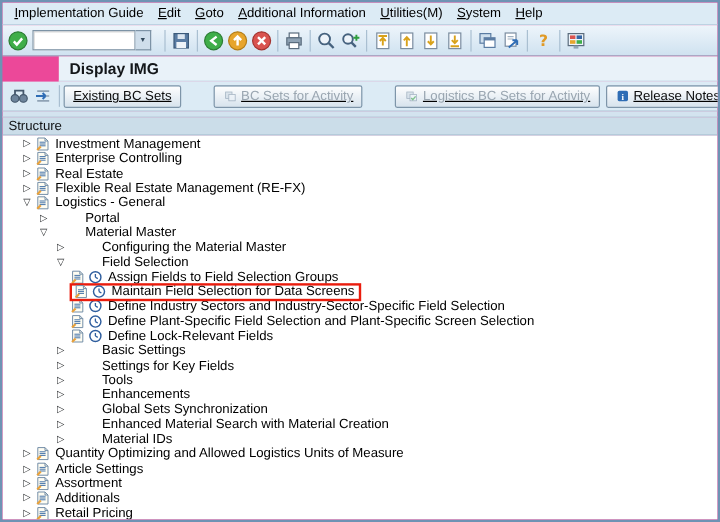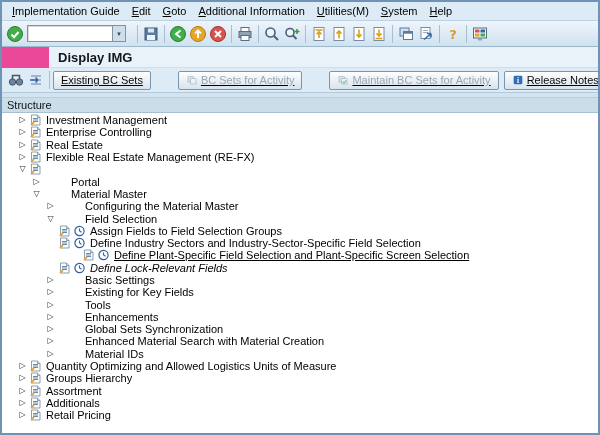--- a/index.html
+++ b/index.html
@@ -269,21 +269,21 @@
         <span>BC Sets for Activity</span>
       </button>
       <button class="abtn disabled">
         <span class="icon i12">
           <svg viewBox="0 0 18 18">
             <rect x="3" y="4" width="8" height="8" fill="#c9d6e2" stroke="#6d849b"></rect>
             <rect x="7" y="7" width="8" height="8" fill="#eef4fa" stroke="#6d849b"></rect>
             <path d="M8.5 11.5l2 2 3.5-4" stroke="#2e9e3e" stroke-width="1.8" fill="none"></path>
           </svg>
         </span>
-        <span>Maintain BC Sets for Activity</span>
+        <span>Logistics BC Sets for Activity</span>
       </button>
       <button class="abtn">
         <span class="icon i12">
           <svg viewBox="0 0 18 18">
             <rect x="2.5" y="2.5" width="13" height="13" rx="2" fill="#2f6db5"></rect>
             <text x="9" y="13.5" font-size="11" font-weight="bold" fill="#fff" text-anchor="middle" font-family="Liberation Serif">i</text>
           </svg>
         </span>
         <span>Release Notes</span>
       </button>
@@ -359,20 +359,21 @@
         <span class="arrow">▽</span>
         <span class="rowc">
           <span class="icon i13">
             <svg viewBox="0 0 13 12">
               <path d="M2.5 1h6l2.5 2.5V11h-8.5z" fill="#fffdf2" stroke="#6d89a4" stroke-width="0.8"></path>
               <path d="M8.5 1v2.5H11" fill="none" stroke="#6d89a4" stroke-width="0.8"></path>
               <path d="M4 4.5h5M4 6h5M4 7.5h5" stroke="#3e6ea5" stroke-width="0.8"></path>
               <path d="M2 11l3-3" stroke="#e9a13a" stroke-width="1.8"></path>
             </svg>
           </span>
+          <span class="lbl">Logistics - General</span>
         </span>
       </div>
       <div class="trow" style="padding-left: 28px;">
         <span class="arrow">▷</span>
         <span class="rowc">
           <span class="lbl noicon">Portal</span>
         </span>
       </div>
       <div class="trow" style="padding-left: 28px;">
         <span class="arrow">▽</span>
@@ -405,86 +406,105 @@
           <span class="icon i13">
             <svg viewBox="0 0 13 12">
               <circle cx="6.5" cy="6" r="4.6" fill="#fff" stroke="#2f5e9e" stroke-width="1.2"></circle>
               <path d="M6.5 6V3.4M6.5 6l2 1.2" stroke="#2f5e9e" stroke-width="1.1" fill="none"></path>
             </svg>
           </span>
           <span class="lbl">Assign Fields to Field Selection Groups</span>
         </span>
       </div>
       <div class="trow" style="padding-left: 56px;">
-        <span class="rowc">
+        <span class="rowc hl" style="border-color: rgb(234, 28, 13);">
           <span class="icon i13">
             <svg viewBox="0 0 13 12">
               <path d="M2.5 1h6l2.5 2.5V11h-8.5z" fill="#fffdf2" stroke="#6d89a4" stroke-width="0.8"></path>
               <path d="M8.5 1v2.5H11" fill="none" stroke="#6d89a4" stroke-width="0.8"></path>
               <path d="M4 4.5h5M4 6h5M4 7.5h5" stroke="#3e6ea5" stroke-width="0.8"></path>
               <path d="M2 11l3-3" stroke="#e9a13a" stroke-width="1.8"></path>
             </svg>
           </span>
           <span class="icon i13">
             <svg viewBox="0 0 13 12">
               <circle cx="6.5" cy="6" r="4.6" fill="#fff" stroke="#2f5e9e" stroke-width="1.2"></circle>
               <path d="M6.5 6V3.4M6.5 6l2 1.2" stroke="#2f5e9e" stroke-width="1.1" fill="none"></path>
             </svg>
           </span>
-          <span class="lbl">Define Industry Sectors and Industry-Sector-Specific Field Selection</span>
-        </span>
-      </div>
-      <div class="trow" style="padding-left: 80px; text-decoration: underline;">
+          <span class="lbl">Maintain Field Selection for Data Screens</span>
+        </span>
+      </div>
+      <div class="trow" style="padding-left: 56px;">
         <span class="rowc">
           <span class="icon i13">
             <svg viewBox="0 0 13 12">
               <path d="M2.5 1h6l2.5 2.5V11h-8.5z" fill="#fffdf2" stroke="#6d89a4" stroke-width="0.8"></path>
               <path d="M8.5 1v2.5H11" fill="none" stroke="#6d89a4" stroke-width="0.8"></path>
               <path d="M4 4.5h5M4 6h5M4 7.5h5" stroke="#3e6ea5" stroke-width="0.8"></path>
               <path d="M2 11l3-3" stroke="#e9a13a" stroke-width="1.8"></path>
             </svg>
           </span>
           <span class="icon i13">
             <svg viewBox="0 0 13 12">
               <circle cx="6.5" cy="6" r="4.6" fill="#fff" stroke="#2f5e9e" stroke-width="1.2"></circle>
               <path d="M6.5 6V3.4M6.5 6l2 1.2" stroke="#2f5e9e" stroke-width="1.1" fill="none"></path>
             </svg>
           </span>
-          <span class="lbl">Define Plant-Specific Field Selection and Plant-Specific Screen Selection</span>
-        </span>
-      </div>
-      <div class="trow" style="padding-left: 56px; font-style: italic;">
+          <span class="lbl">Define Industry Sectors and Industry-Sector-Specific Field Selection</span>
+        </span>
+      </div>
+      <div class="trow" style="padding-left: 56px;">
         <span class="rowc">
           <span class="icon i13">
             <svg viewBox="0 0 13 12">
               <path d="M2.5 1h6l2.5 2.5V11h-8.5z" fill="#fffdf2" stroke="#6d89a4" stroke-width="0.8"></path>
               <path d="M8.5 1v2.5H11" fill="none" stroke="#6d89a4" stroke-width="0.8"></path>
               <path d="M4 4.5h5M4 6h5M4 7.5h5" stroke="#3e6ea5" stroke-width="0.8"></path>
               <path d="M2 11l3-3" stroke="#e9a13a" stroke-width="1.8"></path>
             </svg>
           </span>
           <span class="icon i13">
             <svg viewBox="0 0 13 12">
               <circle cx="6.5" cy="6" r="4.6" fill="#fff" stroke="#2f5e9e" stroke-width="1.2"></circle>
               <path d="M6.5 6V3.4M6.5 6l2 1.2" stroke="#2f5e9e" stroke-width="1.1" fill="none"></path>
             </svg>
           </span>
+          <span class="lbl">Define Plant-Specific Field Selection and Plant-Specific Screen Selection</span>
+        </span>
+      </div>
+      <div class="trow" style="padding-left: 56px;">
+        <span class="rowc">
+          <span class="icon i13">
+            <svg viewBox="0 0 13 12">
+              <path d="M2.5 1h6l2.5 2.5V11h-8.5z" fill="#fffdf2" stroke="#6d89a4" stroke-width="0.8"></path>
+              <path d="M8.5 1v2.5H11" fill="none" stroke="#6d89a4" stroke-width="0.8"></path>
+              <path d="M4 4.5h5M4 6h5M4 7.5h5" stroke="#3e6ea5" stroke-width="0.8"></path>
+              <path d="M2 11l3-3" stroke="#e9a13a" stroke-width="1.8"></path>
+            </svg>
+          </span>
+          <span class="icon i13">
+            <svg viewBox="0 0 13 12">
+              <circle cx="6.5" cy="6" r="4.6" fill="#fff" stroke="#2f5e9e" stroke-width="1.2"></circle>
+              <path d="M6.5 6V3.4M6.5 6l2 1.2" stroke="#2f5e9e" stroke-width="1.1" fill="none"></path>
+            </svg>
+          </span>
           <span class="lbl">Define Lock-Relevant Fields</span>
         </span>
       </div>
       <div class="trow" style="padding-left: 42px;">
         <span class="arrow">▷</span>
         <span class="rowc">
           <span class="lbl noicon">Basic Settings</span>
         </span>
       </div>
       <div class="trow" style="padding-left: 42px;">
         <span class="arrow">▷</span>
         <span class="rowc">
-          <span class="lbl noicon">Existing for Key Fields</span>
+          <span class="lbl noicon">Settings for Key Fields</span>
         </span>
       </div>
       <div class="trow" style="padding-left: 42px;">
         <span class="arrow">▷</span>
         <span class="rowc">
           <span class="lbl noicon">Tools</span>
         </span>
       </div>
       <div class="trow" style="padding-left: 42px;">
         <span class="arrow">▷</span>
@@ -528,21 +548,21 @@
         <span class="arrow">▷</span>
         <span class="rowc">
           <span class="icon i13">
             <svg viewBox="0 0 13 12">
               <path d="M2.5 1h6l2.5 2.5V11h-8.5z" fill="#fffdf2" stroke="#6d89a4" stroke-width="0.8"></path>
               <path d="M8.5 1v2.5H11" fill="none" stroke="#6d89a4" stroke-width="0.8"></path>
               <path d="M4 4.5h5M4 6h5M4 7.5h5" stroke="#3e6ea5" stroke-width="0.8"></path>
               <path d="M2 11l3-3" stroke="#e9a13a" stroke-width="1.8"></path>
             </svg>
           </span>
-          <span class="lbl">Groups Hierarchy</span>
+          <span class="lbl">Article Settings</span>
         </span>
       </div>
       <div class="trow" style="padding-left: 14px;">
         <span class="arrow">▷</span>
         <span class="rowc">
           <span class="icon i13">
             <svg viewBox="0 0 13 12">
               <path d="M2.5 1h6l2.5 2.5V11h-8.5z" fill="#fffdf2" stroke="#6d89a4" stroke-width="0.8"></path>
               <path d="M8.5 1v2.5H11" fill="none" stroke="#6d89a4" stroke-width="0.8"></path>
               <path d="M4 4.5h5M4 6h5M4 7.5h5" stroke="#3e6ea5" stroke-width="0.8"></path>

